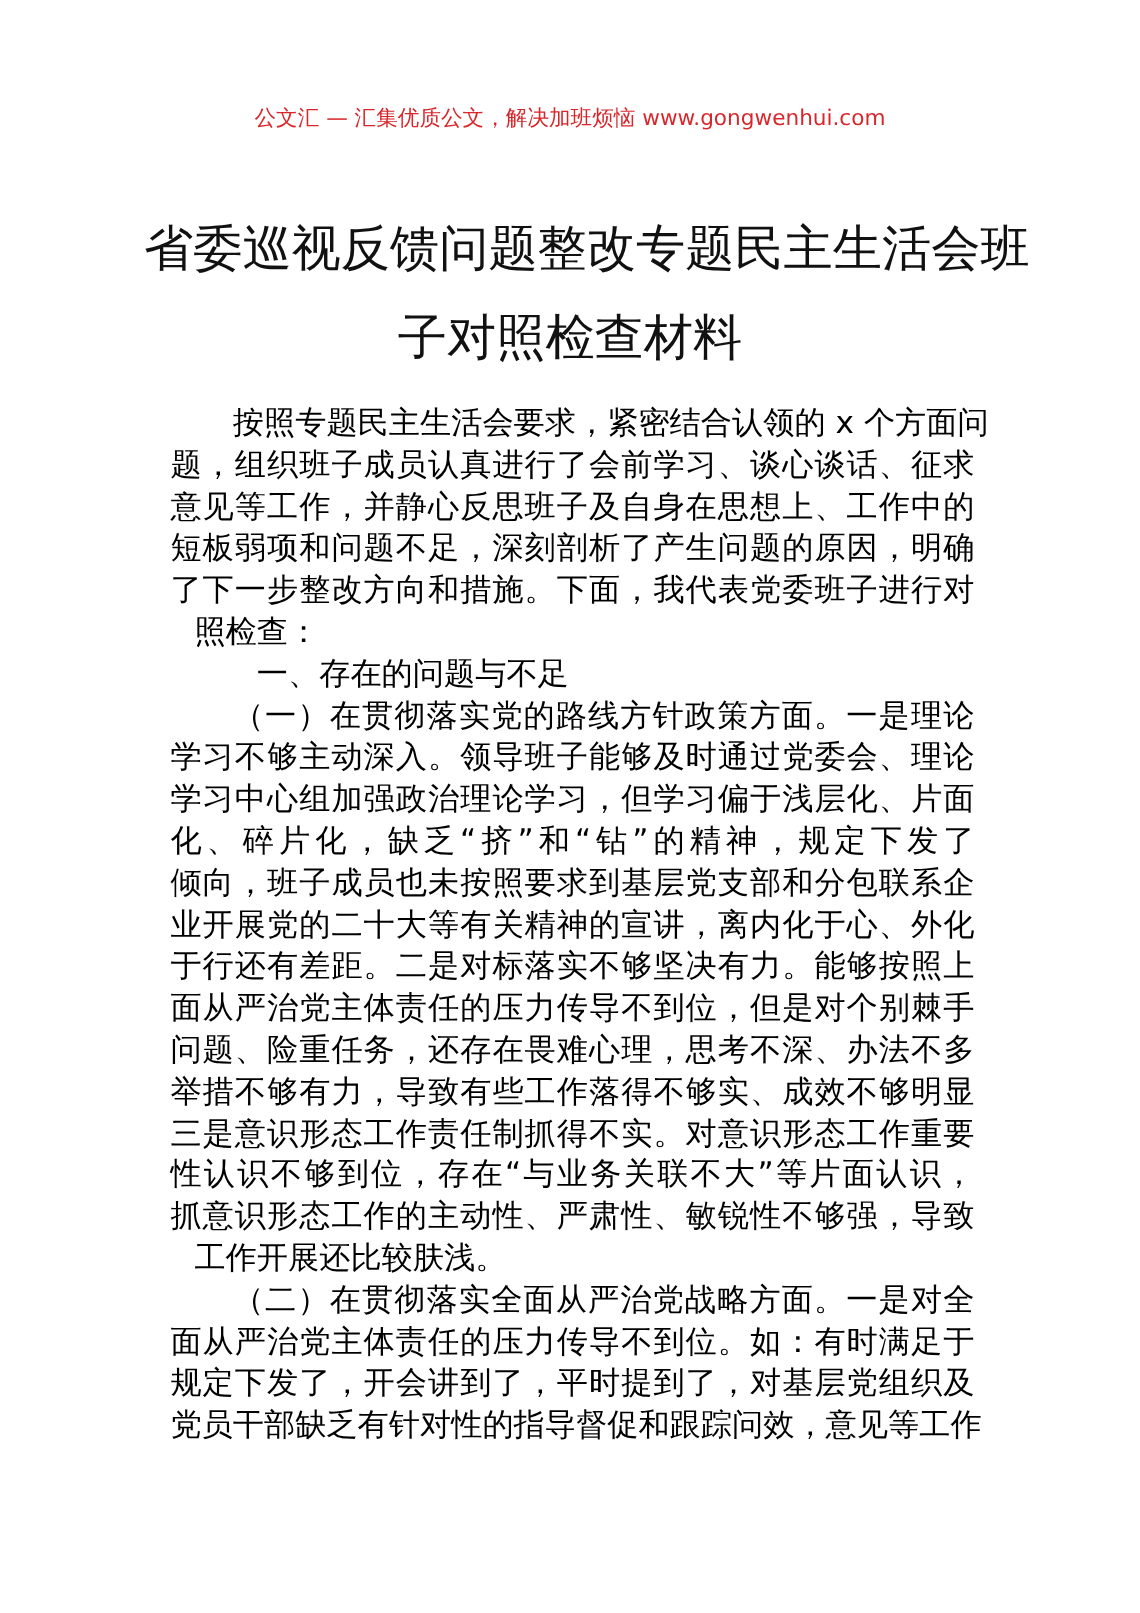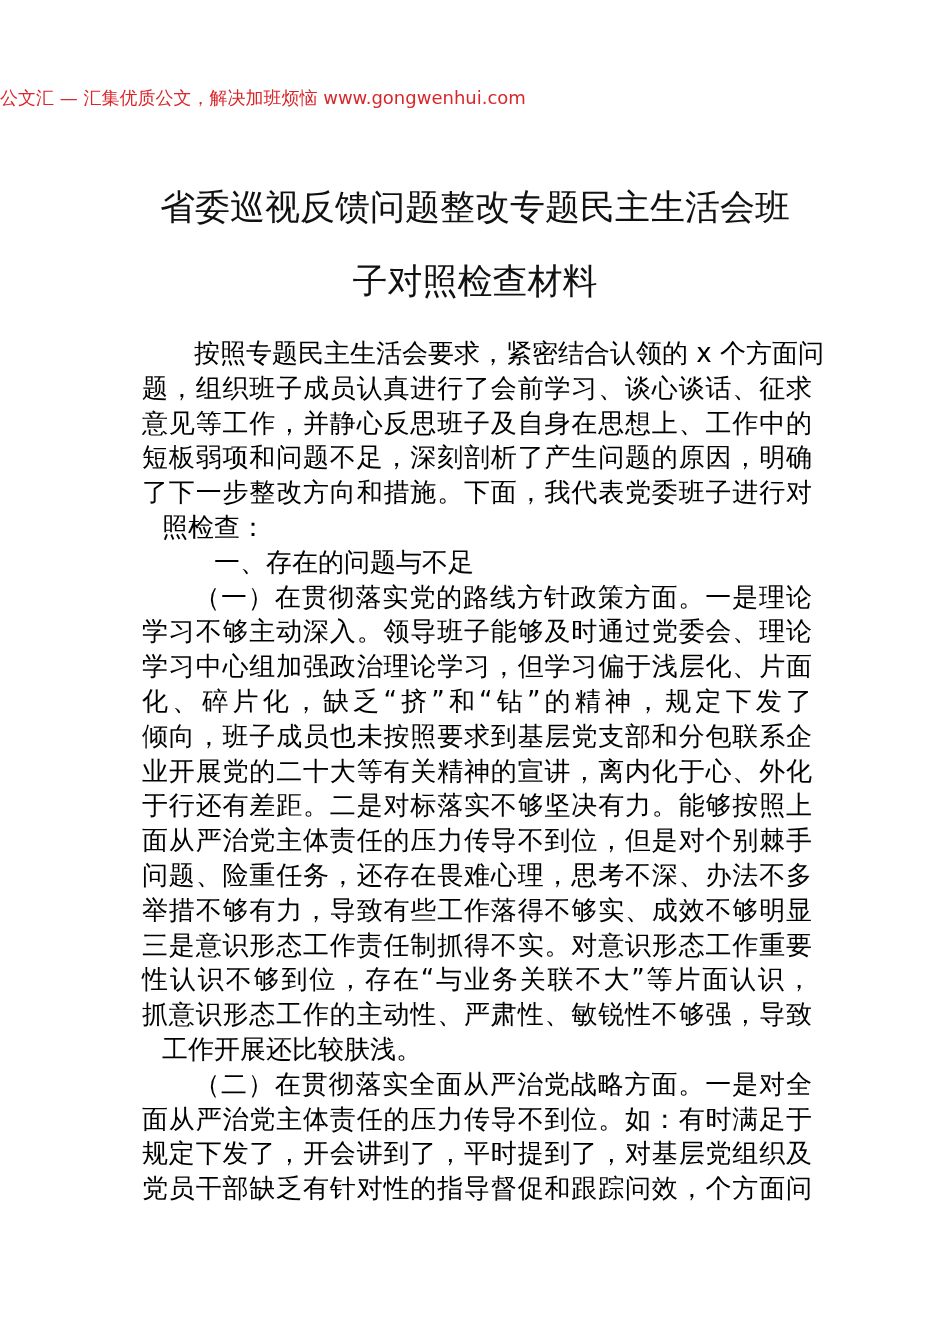--- a/index.html
+++ b/index.html
@@ -13,33 +13,33 @@
       position: relative;
       overflow: hidden;
       font-family: "DejaVu Sans", "Liberation Sans", sans-serif;
       color: #111111;
     }
     .header-banner {
       position: absolute;
       top: 86px;
       left: 0;
       width: 950px;
-      text-align: left;
+      text-align: center;
       font-size: 18px;
       color: #d9262b;
       letter-spacing: 0px;
       white-space: nowrap;
     }
     .doc-title {
       position: absolute;
       top: 170px;
       left: 120px;
       width: 710px;
       text-align: center;
-      font-size: 35px;
+      font-size: 41px;
       line-height: 74px;
       color: #111111;
       letter-spacing: 0px;
     }
     .doc-title .title-line {
       display: block;
       white-space: nowrap;
     }
     .doc-body {
       position: absolute;
@@ -94,14 +94,14 @@
     <span class="doc-line">面从严治党主体责任的压力传导不到位，但是对个别棘手</span>
     <span class="doc-line">问题、险重任务，还存在畏难心理，思考不深、办法不多</span>
     <span class="doc-line">举措不够有力，导致有些工作落得不够实、成效不够明显</span>
     <span class="doc-line">三是意识形态工作责任制抓得不实。对意识形态工作重要</span>
     <span class="doc-line">性认识不够到位，存在“与业务关联不大”等片面认识，</span>
     <span class="doc-line">抓意识形态工作的主动性、严肃性、敏锐性不够强，导致</span>
     <span class="doc-line last">工作开展还比较肤浅。</span>
     <span class="doc-line indent">（二）在贯彻落实全面从严治党战略方面。一是对全</span>
     <span class="doc-line">面从严治党主体责任的压力传导不到位。如：有时满足于</span>
     <span class="doc-line">规定下发了，开会讲到了，平时提到了，对基层党组织及</span>
-    <span class="doc-line">党员干部缺乏有针对性的指导督促和跟踪问效，个方面问</span>
+    <span class="doc-line">党员干部缺乏有针对性的指导督促和跟踪问效，意见等工作</span>
   </div>
 
 </body></html>

